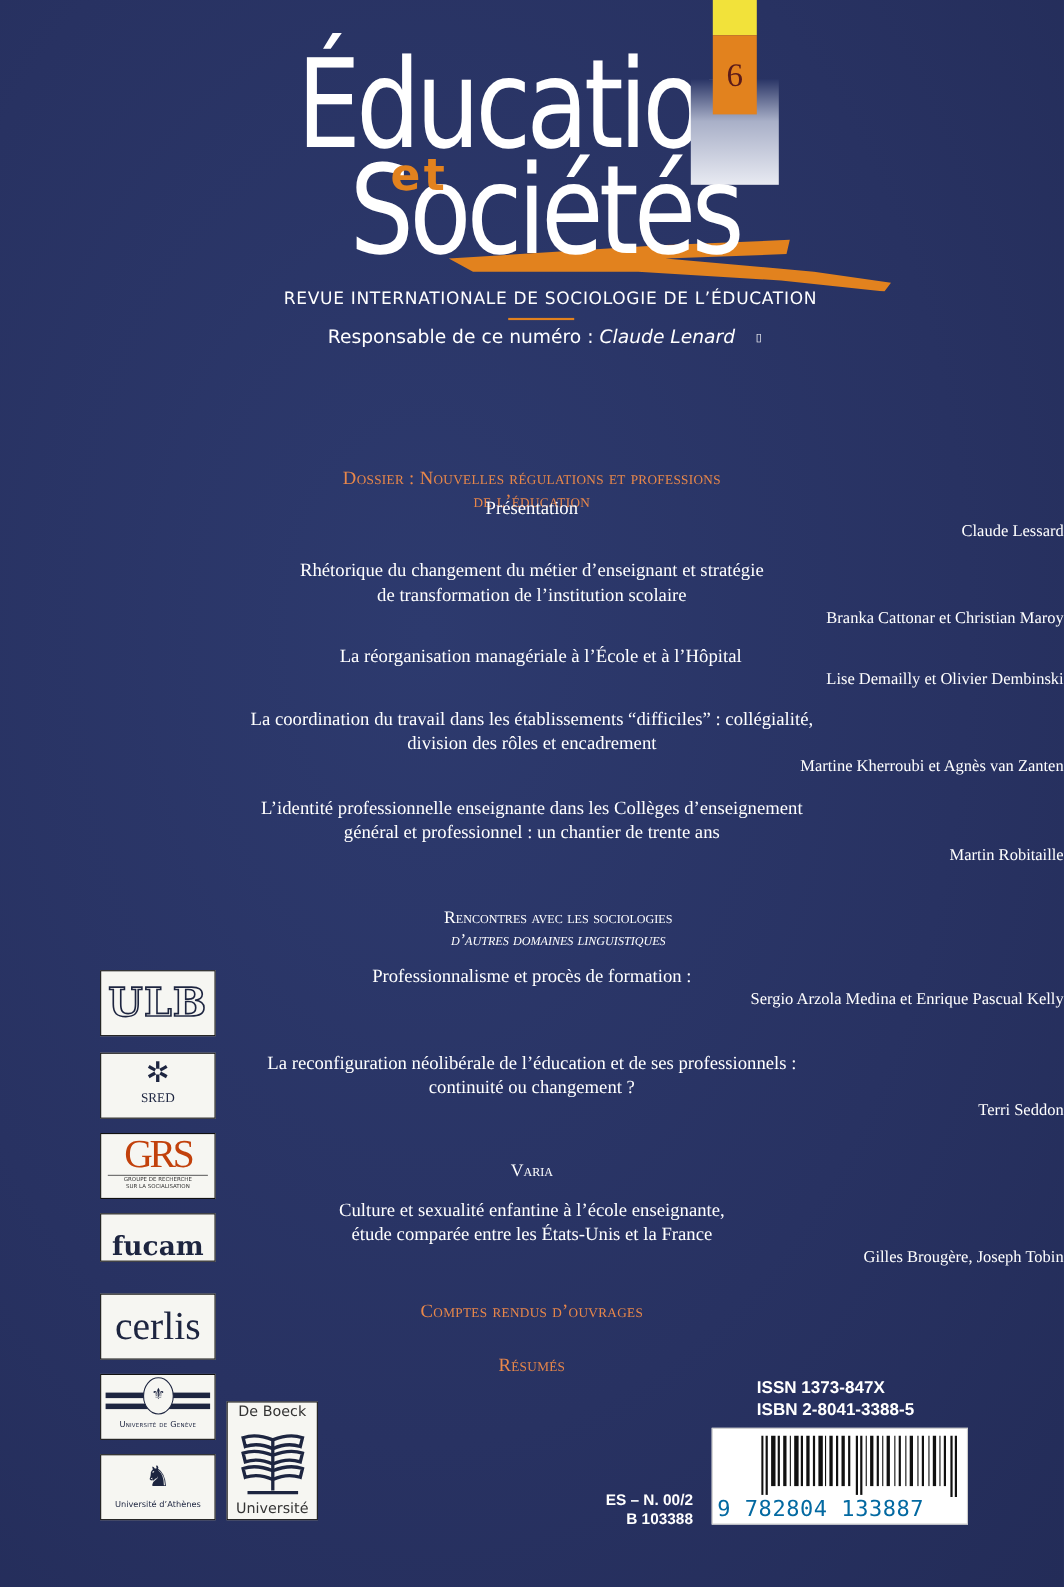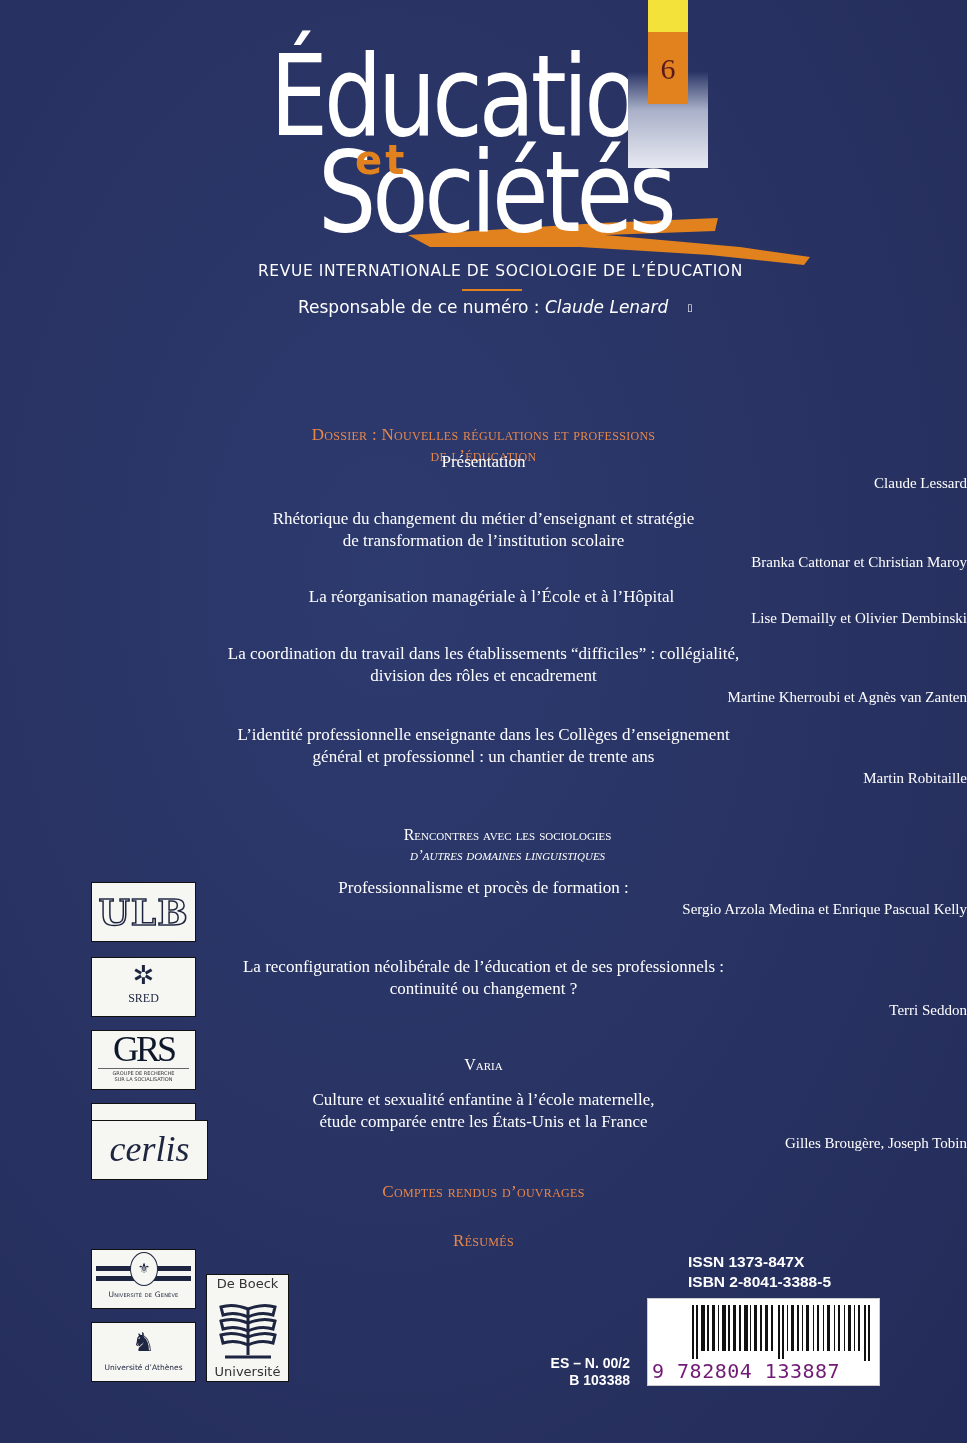--- a/index.html
+++ b/index.html
@@ -60,43 +60,43 @@
   .art-author { font-size:15px; line-height:20px; color:#fff;text-align:right; }
 
   
   .logo { background:#f6f6f2; border:1px solid #111; color:#1d2540; text-align:center; overflow:hidden; }
   .ulb { left:91px; top:882px; width:105px; height:60px; font-family:"DejaVu Serif",serif; font-weight:bold;
     font-size:36px; line-height:58px; color:#f6f6f2; -webkit-text-stroke:1.5px #1d2540; letter-spacing:1px; }
   .sred { left:91px; top:957px; width:105px; height:60px; }
   .sred .star { font-size:26px; line-height:30px; color:#1d2540; margin-top:3px; }
   .sred .lbl { font-size:12px; line-height:14px; font-family:"Liberation Serif",serif; }
   .grs { left:91px; top:1030px; width:105px; height:60px; }
-  .grs .big { font-size:36px; line-height:36px; color:#0f172a; font-family:"Liberation Serif",serif; letter-spacing:-3px; }
+  .grs .big { font-size:36px; line-height:36px; color:#c2410c; font-family:"Liberation Serif",serif; letter-spacing:-3px; }
   .grs .rule { height:1px; background:#666; margin:1px 6px; }
   .grs .sm { font-size:5px; line-height:6px; color:#333; font-family:"DejaVu Sans",sans-serif; }
   .fucam { left:91px; top:1103px; width:105px; height:44px; font-family:"DejaVu Serif",serif; font-weight:bold; font-size:24px; line-height:58px; color:#1d2540; }
-  .cerlis { left:91px; top:1120px; width:117px; height:60px; font-family:"Liberation Serif",serif; font-style:italic; font-size:36px; line-height:56px; color:#1d2540; }
+  .cerlis { left:91px; top:1176px; width:105px; height:60px; font-family:"Liberation Serif",serif; font-size:36px; line-height:56px; color:#1d2540; }
   .geneve { left:91px; top:1249px; width:105px; height:60px; }
   .geneve .bars { position:relative; height:40px; }
   .geneve .b1 { position:absolute; left:4px; right:4px; top:16px; height:5px; background:#1d2540; }
   .geneve .b2 { position:absolute; left:4px; right:4px; top:26px; height:5px; background:#1d2540; }
   .geneve .seal { position:absolute; left:38px; top:2px; width:28px; height:34px; border-radius:50%; background:#f6f6f2; border:1px solid #1d2540; font-size:14px; line-height:32px; }
   .geneve .lbl { font-size:7.5px; font-family:"DejaVu Sans",sans-serif; letter-spacing:0.2px; font-variant:small-caps; }
   .athenes { left:91px; top:1322px; width:105px; height:60px; }
   .athenes .ico { font-size:26px; line-height:40px; color:#1d2540; }
   .athenes .lbl { font-size:7.5px; font-family:"DejaVu Sans",sans-serif; }
   .deboeck { left:206px; top:1274px; width:83px; height:108px; }
   .deboeck .t1, .deboeck .t2 { font-family:"DejaVu Sans",sans-serif; font-size:13px; color:#333; line-height:18px; }
   .deboeck .tree { height:70px; display:flex; align-items:center; justify-content:center; }
 
   
   .issn { left:688px; top:1252px; font-family:"Liberation Sans",sans-serif; font-weight:bold; font-size:15.5px; line-height:20px; color:#fff; }
   .barcode-box { left:647px; top:1298px; width:233px; height:88px; background:#fff; border:1px solid #ccc; }
   .barcode-bars { position:absolute; left:44px; top:6px; width:180px; height:56px; }
-  .barcode-num { position:absolute; left:4px; bottom:2px; font-family:"DejaVu Sans Mono",monospace; font-size:20px; color:#701a75; letter-spacing:0.5px; background:#fff; white-space:nowrap; }
+  .barcode-num { position:absolute; left:4px; bottom:2px; font-family:"DejaVu Sans Mono",monospace; font-size:20px; color:#0369a1; letter-spacing:0.5px; background:#fff; white-space:nowrap; }
   .esn { left:548px; top:1355px; font-family:"Liberation Sans",sans-serif; font-weight:bold; font-size:14px; line-height:17px; color:#fff; text-align:right; width:82px; }
 </style>
 </head>
 <body>
 
 <div class="abs issue-grad"></div>
 <div class="abs issue-yellow"></div>
 <div class="abs issue-orange"><span>6</span></div>
 
 <div class="abs title-edu">Éducation</div>
@@ -160,21 +160,21 @@
   <div class="art-title">La reconfiguration néolibérale de l’éducation et de ses professionnels :</div>
   <div class="art-title">continuité ou changement ?</div>
   <div class="art-author">Terri Seddon</div>
 </div>
 
 <div class="abs toc" style="top:1054px;">
   <div class="sec-white">Varia</div>
 </div>
 
 <div class="abs toc" style="top:1089px;">
-  <div class="art-title">Culture et sexualité enfantine à l’école maternelle,</div>
+  <div class="art-title">Culture et sexualité enfantine à l’école enseignante,</div>
   <div class="art-title">étude comparée entre les États-Unis et la France</div>
   <div class="art-author">Gilles Brougère, Joseph Tobin</div>
 </div>
 
 <div class="abs toc" style="top:1181px;">
   <div class="sec-orange">Comptes rendus d’ouvrages</div>
 </div>
 <div class="abs toc" style="top:1230px;">
   <div class="sec-orange">Résumés</div>
 </div>

